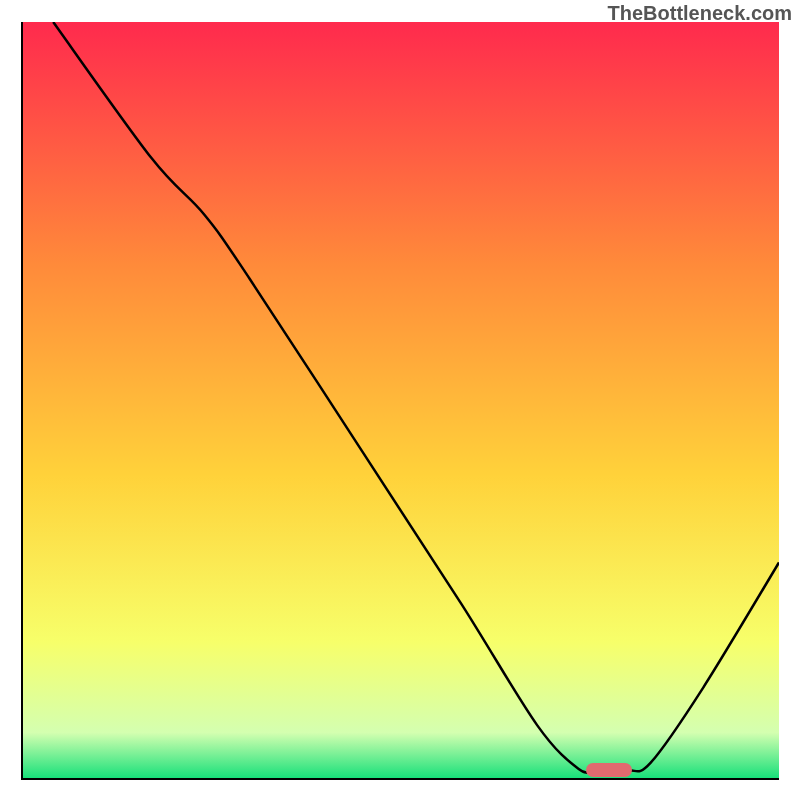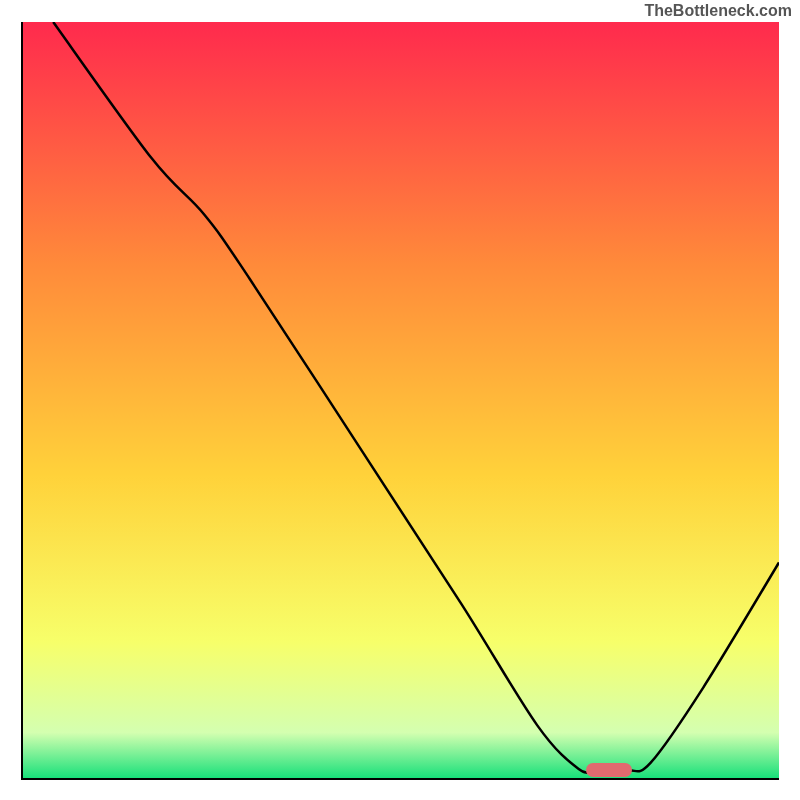--- a/index.html
+++ b/index.html
@@ -8,21 +8,21 @@
     width: 800px;
     height: 800px;
     position: relative;
     background: #fff;
     font-family: Arial, sans-serif;
   }
   .watermark {
     position: absolute;
     top: 2px;
     right: 8px;
-    font-size: 16px;
+    font-size: 20px;
     font-weight: bold;
     color: #555;
     z-index: 10;
   }
   .plot-outer {
     position: absolute;
     left: 21px;
     top: 22px;
     width: 758px;
     height: 758px;

